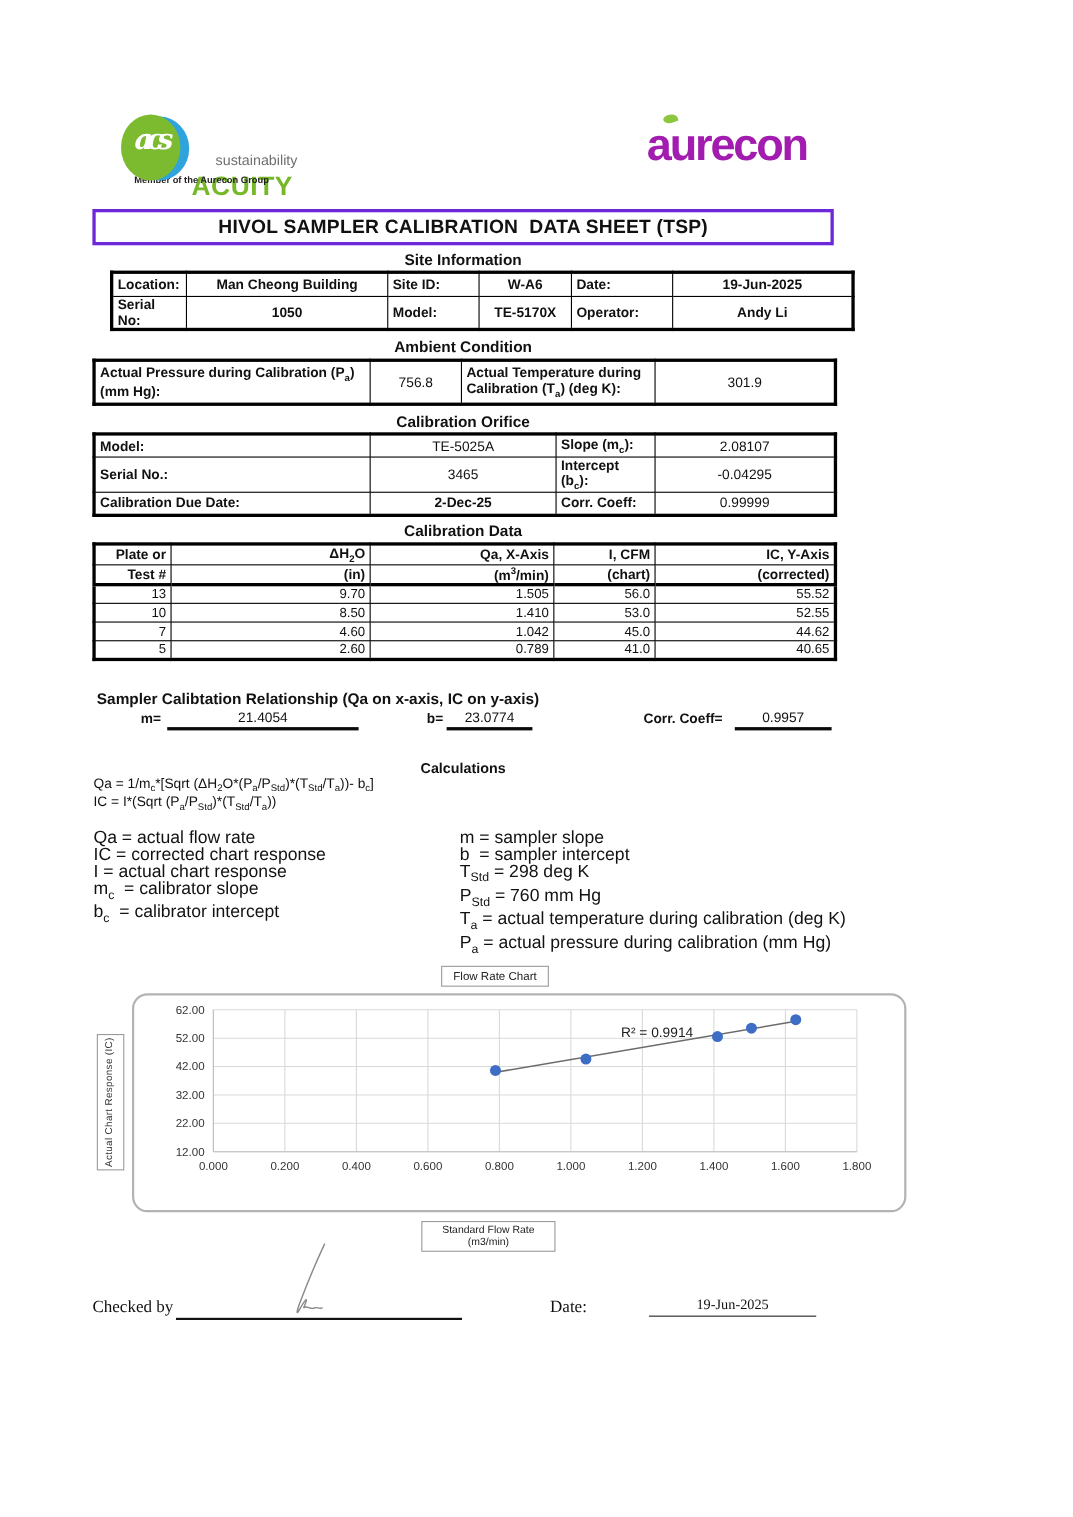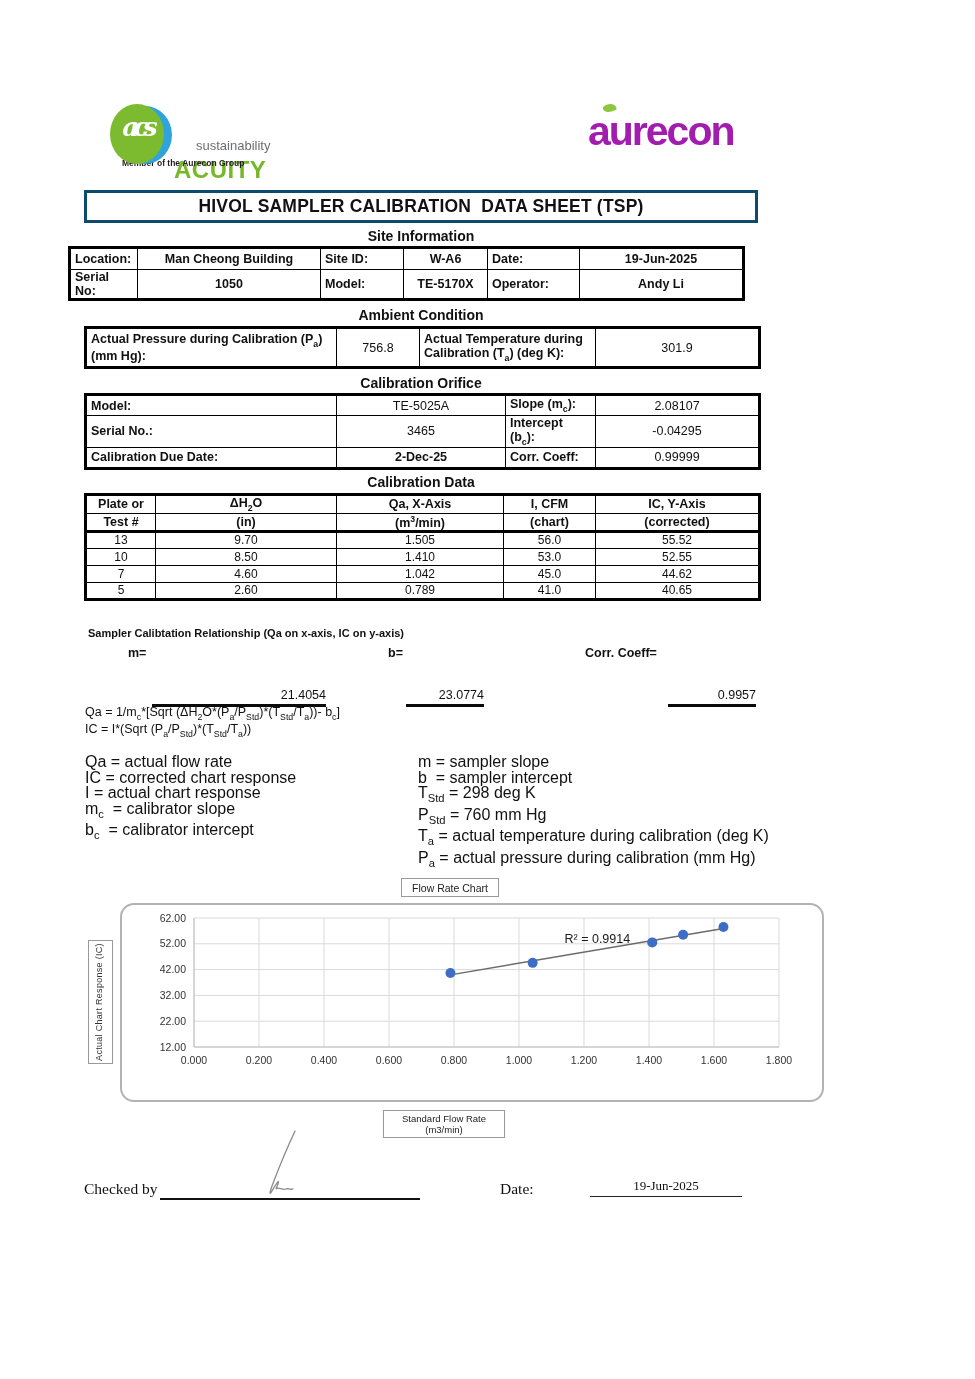--- a/index.html
+++ b/index.html
@@ -27,41 +27,41 @@
   .acuity-member { position:absolute; left:122px; top:158px; font-size:8.5px; font-weight:bold; color:#231f20; }
   .aurecon-name { position:absolute; left:588px; top:108px; font-size:41px; font-weight:bold; color:#a21caf; letter-spacing:-2px; }
   .aurecon-leaf {
     position:absolute; left:603px; top:104px; width:13px; height:8px;
     background:#8dc63f; border-radius:60% 100% 20% 100%; transform:rotate(-20deg);
   }
 
   
   .title-box {
     position:absolute; left:84px; top:190px; width:668px; height:27px;
-    border:3px solid #0c4a6e; display:flex; align-items:center; justify-content:center;
+    border:3px solid #6d28d9; display:flex; align-items:center; justify-content:center;
     font-size:17.5px; font-weight:bold; white-space:pre; letter-spacing:0.2px;
   }
   .sec-head {
     position:absolute; left:84px; width:674px; text-align:center;
     font-size:14px; font-weight:bold;
   }
 
   
   table.tbl { border-collapse:collapse; table-layout:fixed; position:absolute; border:3px solid #000; }
   table.tbl td { border:1.8px solid #000; padding:0 4px; font-size:12.5px; font-weight:bold; overflow:hidden; }
   td.lbl { text-align:left; }
   td.val { text-align:center; }
-  table.data td { font-weight:normal; text-align:center; font-size:12px; }
+  table.data td { font-weight:normal; text-align:right; font-size:12px; }
   table.data td.hd { font-weight:bold; font-size:12.5px; }
   tr.hdr2 td { border-bottom:3px solid #000; }
 
   
-  .rel-head { position:absolute; left:88px; top:627px; font-size:11px; font-weight:bold; }
+  .rel-head { position:absolute; left:88px; top:627px; font-size:14px; font-weight:bold; }
   .rel-lab { position:absolute; top:646px; font-size:12.5px; font-weight:bold; }
-  .rel-val { position:absolute; top:645px; font-size:12.5px; text-align:right; border-bottom:3.5px solid #0a0a0a; padding-bottom:2px;margin-top:43px; }
+  .rel-val { position:absolute; top:645px; font-size:12.5px; text-align:center; border-bottom:3.5px solid #0a0a0a; padding-bottom:2px; }
 
   
   .calc-head { position:absolute; left:84px; top:691px; width:674px; text-align:center; font-size:13px; font-weight:bold; }
   .formula { position:absolute; left:85px; font-size:12.5px; }
   .defs { position:absolute; top:754px; font-size:16px; line-height:15.5px; }
   sub { font-size:70%; } sup { font-size:70%; }
 
   
   .chart-title-box {
     position:absolute; left:401px; top:878px; min-width:84px; height:17px; padding:0 6px;
@@ -105,21 +105,21 @@
   </div>
   <div class="acuity-name">ACUITY</div>
   <div class="acuity-tagline">sustainability</div>
   <div class="acuity-member">Member of the Aurecon Group</div>
   <div class="aurecon-name">aurecon</div>
   <div class="aurecon-leaf"></div>
 
   <div class="title-box">HIVOL SAMPLER CALIBRATION  DATA SHEET (TSP)</div>
 
   <div class="sec-head" style="top:228px">Site Information</div>
-  <table class="tbl" style="left:68px; top:246px; width:674px;border-radius:20px;">
+  <table class="tbl" style="left:100px; top:246px; width:674px;border-radius:20px;">
     <colgroup>
         <col style="width:68px">
         <col style="width:183px">
         <col style="width:83px">
         <col style="width:84px">
         <col style="width:92px">
         <col style="width:164px">
       </colgroup>
     <tbody>
         <tr style="height:22px">
@@ -245,20 +245,21 @@
     </table>
 
   <div class="rel-head">Sampler Calibtation Relationship (Qa on x-axis, IC on y-axis)</div>
   <div class="rel-lab" style="left:128px">m=</div>
   <div class="rel-val" style="left:152px; width:174px">21.4054</div>
   <div class="rel-lab" style="left:388px">b=</div>
   <div class="rel-val" style="left:406px; width:78px">23.0774</div>
   <div class="rel-lab" style="left:585px">Corr. Coeff=</div>
   <div class="rel-val" style="left:668px; width:88px">0.9957</div>
 
+  <div class="calc-head">Calculations</div>
   <div class="formula" style="top:705px">Qa = 1/m<sub>c</sub>*[Sqrt (ΔH<sub>2</sub>O*(P<sub>a</sub>/P<sub>Std</sub>)*(T<sub>Std</sub>/T<sub>a</sub>))- b<sub>c</sub>]</div>
   <div class="formula" style="top:722px">IC = I*(Sqrt (P<sub>a</sub>/P<sub>Std</sub>)*(T<sub>Std</sub>/T<sub>a</sub>))</div>
   <div class="defs" style="left:85px">
     <div>Qa = actual flow rate</div>
     <div>IC = corrected chart response</div>
     <div>I = actual chart response</div>
     <div>m<sub>c</sub>&nbsp; = calibrator slope</div>
     <div>b<sub>c</sub>&nbsp; = calibrator intercept</div>
   </div>
   <div class="defs" style="left:418px">

